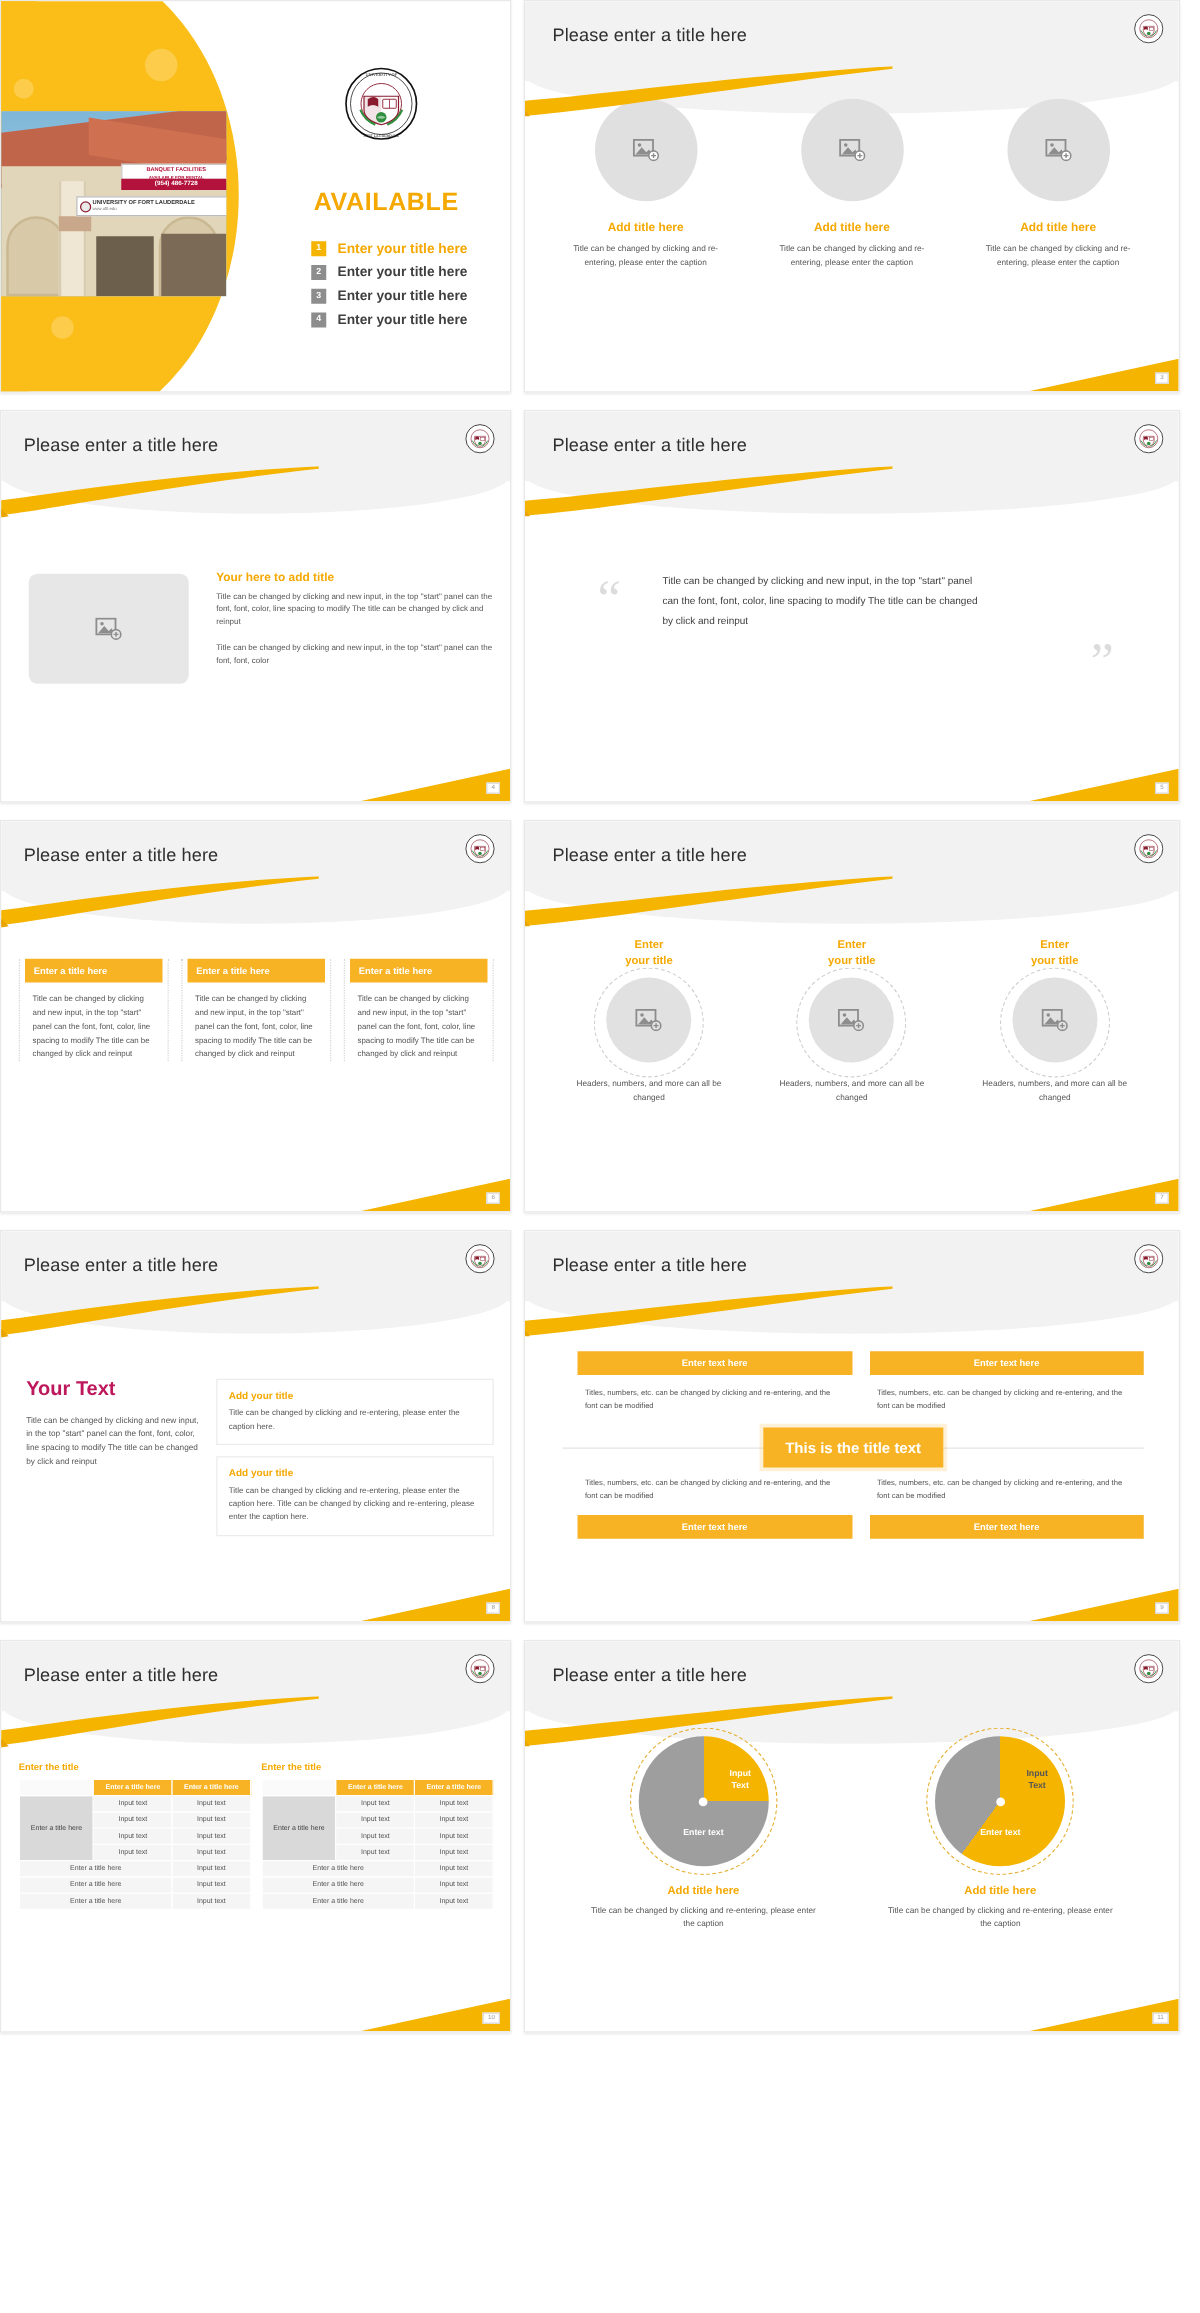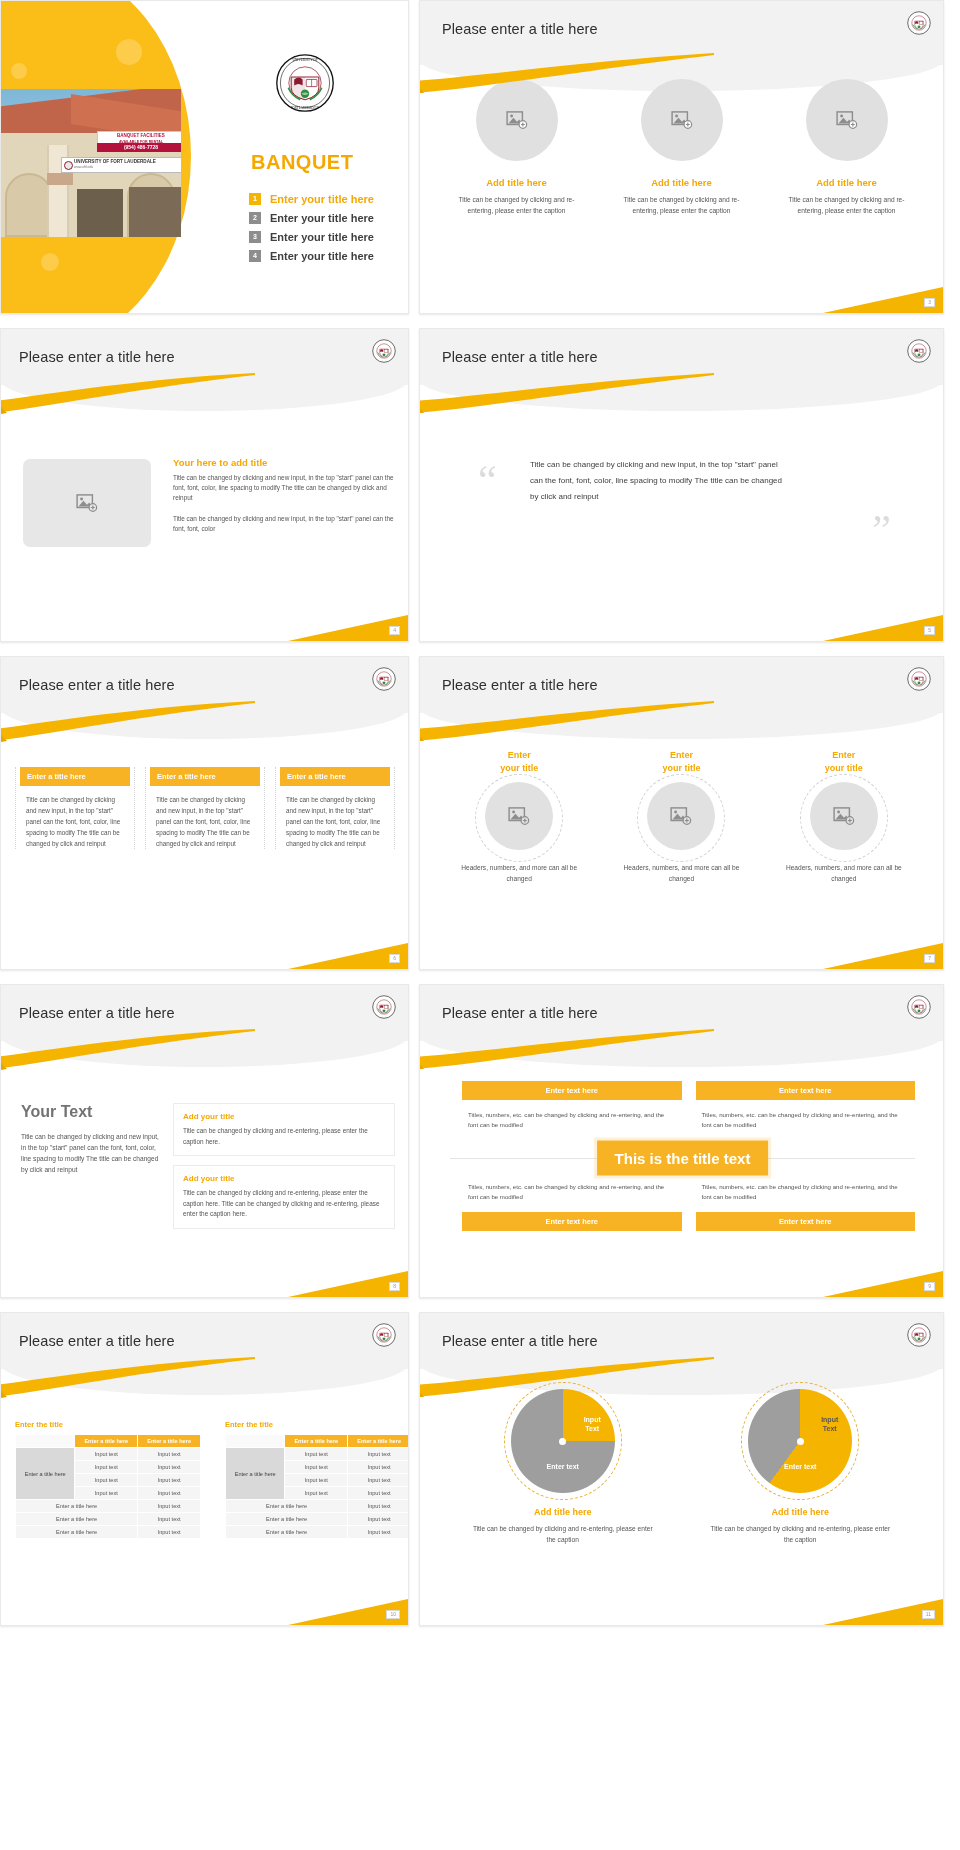--- a/index.html
+++ b/index.html
@@ -197,44 +197,44 @@
     display:flex;align-items:center;justify-content:center; position:relative;
   }
   .s7ring{
     position:absolute; left:50%; top:-8px; transform:translateX(-50%);
     width:88px;height:88px;border-radius:50%;border:1px dashed #cfcfcf;
   }
   .s7p{ font-size:6.6px;color:#555;line-height:11px; }
 
   
   .s8-left{ position:absolute; left:20px; top:118px; width:140px; }
-  .s8-h{ font-size:16px; font-weight:bold; color:#737373; margin-bottom:10px; }
+  .s8-h{ font-size:16px; font-weight:bold; color:#be185d; margin-bottom:10px; }
   .s8-p{ font-size:6.6px; color:#555; line-height:11px; }
   .s8-box{ position:absolute; left:172px; width:222px; border:1px solid #ececec; padding:8px 9px; }
   .s8-b1{ top:118px; }
   .s8-b2{ top:180px; }
   .s8-bh{ font-size:8px; font-weight:bold; color:#F5A800; margin-bottom:5px; }
   .s8-bp{ font-size:6.4px; color:#555; line-height:10.5px; }
 
   
   .s9{ position:absolute; left:30px; top:96px; width:465px; }
   .s9row{ display:flex; gap:14px; margin-bottom:4px;padding-left:12px; }
   .s9hd{ flex:1; background:#F7B324; color:#fff; font-size:7.5px; font-weight:bold; text-align:center; padding:5px 0; }
   .s9cell{ flex:1; font-size:6.1px; color:#555; line-height:10px; padding:6px 6px; }
   .s9mid{ position:relative; height:36px; }
   .s9line{ position:absolute; left:0; right:0; top:50%; height:1px; background:#e4e4e4; }
   .s9badge{
     position:absolute; left:50%; top:50%; transform:translate(-50%,-50%);
-    background:#F7B324; color:#fff; font-size:15px; font-weight:bold;
+    background:#F7B324; color:#fff; font-size:12px; font-weight:bold;
     padding:9px 18px; white-space:nowrap;
     box-shadow:0 0 0 3px rgba(247,179,36,.18);
   }
 
   
-  .s10wrap{ position:absolute; left:14px; top:107px; display:flex; gap:24px;justify-content:flex-end; }
+  .s10wrap{ position:absolute; left:14px; top:96px; display:flex; gap:8px;justify-content:flex-end; }
   .tbl-blk{ width:186px; }
   .tbl-cap{ font-size:7.5px; font-weight:bold; color:#F5A800; margin-bottom:5px; }
   table.t{ border-collapse:collapse; width:100%; }
   table.t td{ border:1px solid #ffffff; font-size:5.6px; color:#555; padding:3px 4px; background:#f0f0f0; text-align:center; }
   table.t td.hd{ background:#F7B324; color:#fff; font-weight:bold; }
   table.t td.lbl{ background:#d9d9d9; color:#444; }
   table.t td.val{ background:#f5f5f5; }
   table.t td.w{ background:#fafafa; }
 
   
@@ -298,21 +298,21 @@
         <path d="M32 44 q8 -6 14 0 v10 q-7 -5 -14 0 z" fill="#8a1b2e"></path>
         <circle cx="50" cy="68" r="7" fill="#2f8f3e"></circle>
         <path d="M44 68 q6 -4 12 0 q-6 4 -12 0z" fill="#fff" opacity=".5"></path>
         <path d="M22 58 q6 14 20 20" fill="none" stroke="#2f8f3e" stroke-width="2.6"></path>
         <path d="M78 58 q-6 14 -20 20" fill="none" stroke="#2f8f3e" stroke-width="2.6"></path>
         <text x="50" y="13" font-size="5.6" text-anchor="middle" fill="#111" font-family="Liberation Serif, serif">UNIVERSITY OF</text>
         <text x="50" y="94" font-size="5" text-anchor="middle" fill="#111" font-family="Liberation Serif, serif">FORT LAUDERDALE</text>
       </svg>
     </div>
 
-    <div class="contents">BANQUET</div>
+    <div class="contents">AVAILABLE</div>
 
     <div class="toc">
       <div class="toc-row active">
         <span class="toc-num">1</span>
         <span class="toc-label">Enter your title here</span>
       </div>
       <div class="toc-row">
         <span class="toc-num">2</span>
         <span class="toc-label">Enter your title here</span>
       </div>

